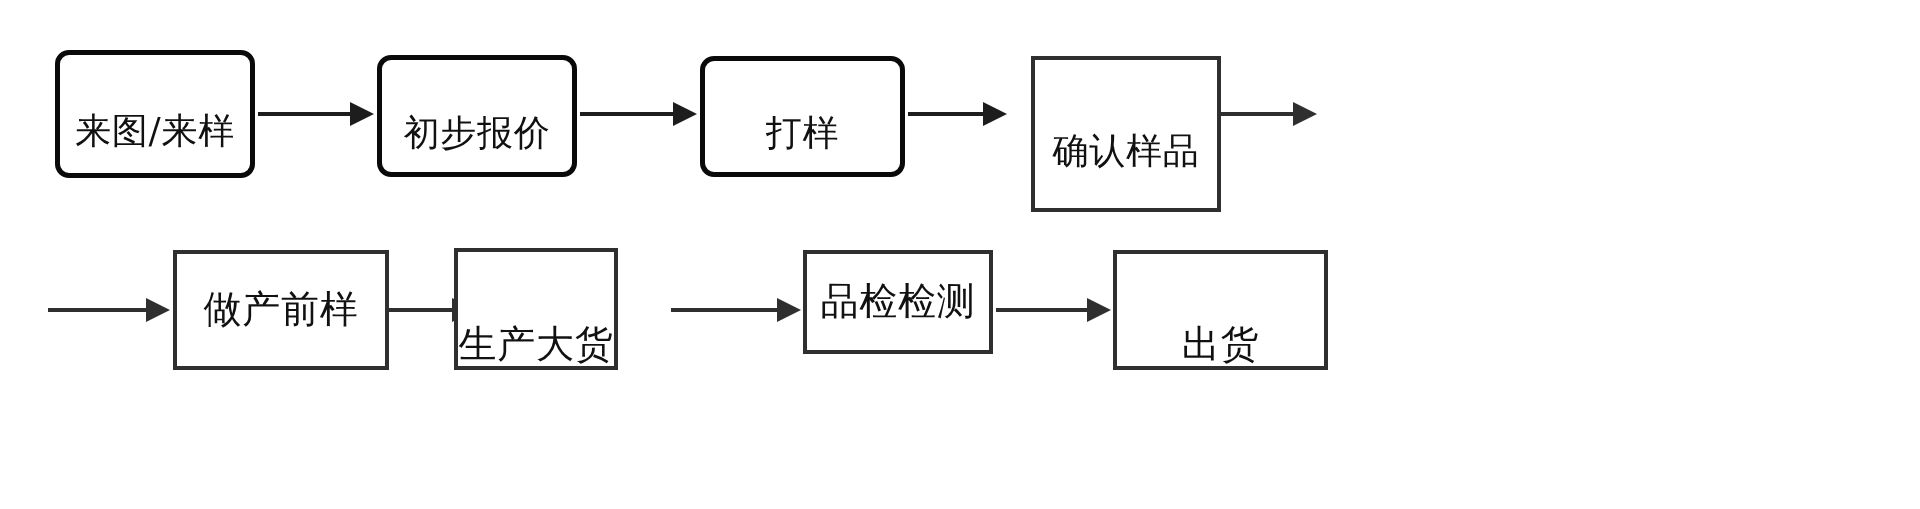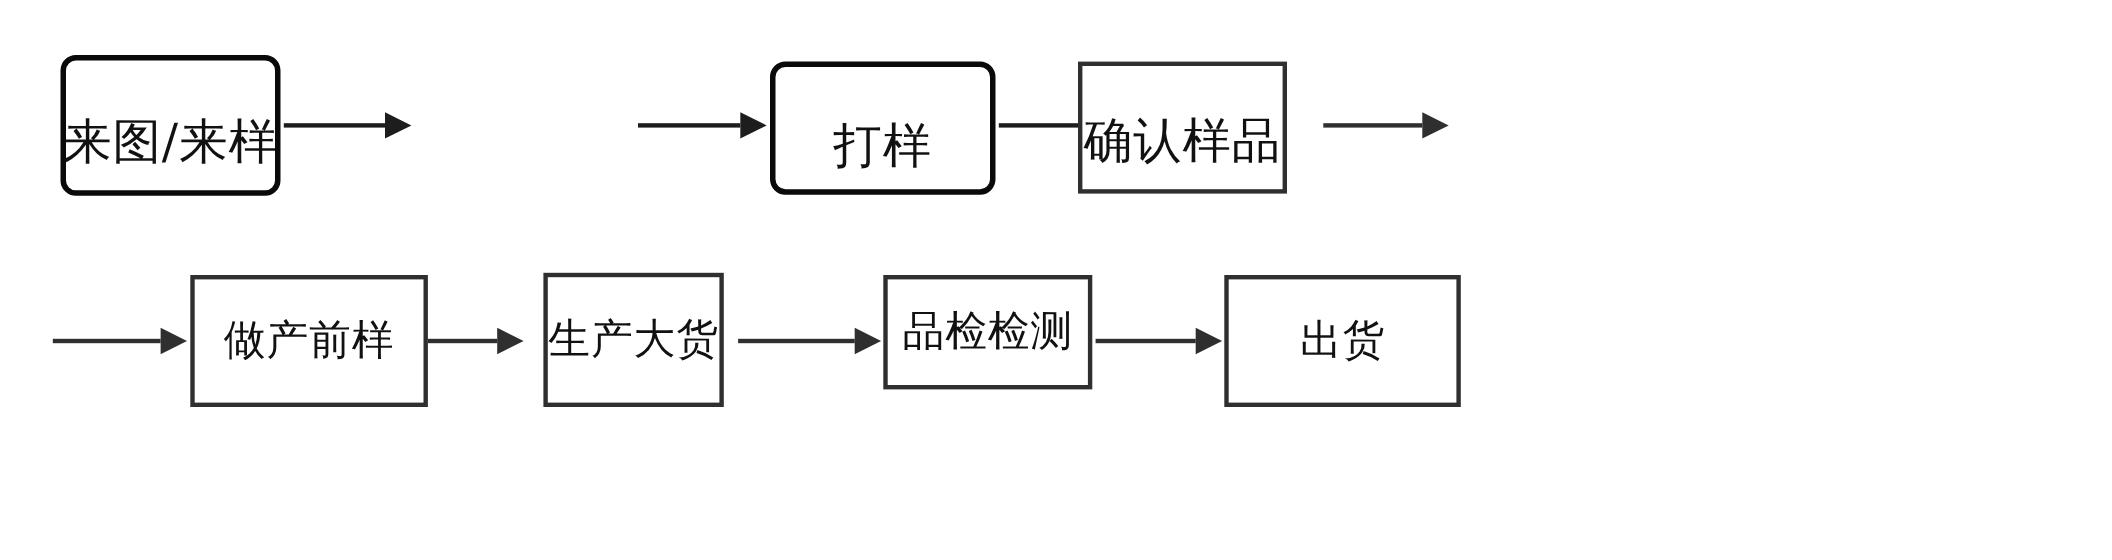--- a/index.html
+++ b/index.html
@@ -38,21 +38,21 @@
   
   .node.square {
     border: 4px solid #2f2f2f;
     border-radius: 0;
   }
   .node-label {
     display: block;
     font-weight: 400;
     letter-spacing: 0.02em;
   }
-  .r1 .node-label { font-size: 44px; margin-top: 33px; }
+  .r1 .node-label { font-size: 36px; margin-top: 33px; }
   .r2 .node-label { font-size: 38px; }
 
   
   .conn {
     position: absolute;
     height: 0;
     display: block;
   }
   .conn .shaft {
     position: absolute;
@@ -90,24 +90,27 @@
         <span class="shaft" style="width: 75px;"></span>
         <span class="head" style="left: 75px;"></span>
       </div>
       <div class="conn dark" style="left: 1203px; top: 114px; width: 114px;">
         <span class="shaft" style="width: 90px;"></span>
         <span class="head" style="left: 90px;"></span>
       </div>
       <div class="node r1 rounded" style="left: 55px; top: 50px; width: 200px; height: 128px;">
         <span class="node-label">来图/来样</span>
       </div>
+      <div class="node r1 rounded" style="left: 377px; top: 55px; width: 200px; height: 122px;">
+        <span class="node-label">初步报价</span>
+      </div>
       <div class="node r1 rounded" style="left: 700px; top: 56px; width: 205px; height: 121px; align-items: center;">
         <span class="node-label">打样</span>
       </div>
-      <div class="node r1 square" style="left: 980px; top: 56px; width: 190px; height: 120px; font-family: Liberation Mono, monospace;">
+      <div class="node r1 square" style="left: 1031px; top: 56px; width: 190px; height: 156px;">
         <span class="node-label">确认样品</span>
       </div>
     </div>
     <div style="position: absolute; left: 0px; top: 0px; width: 100%; height: 100%;">
       <div class="conn dark" style="left: 48px; top: 310px; width: 122px;">
         <span class="shaft" style="width: 98px;"></span>
         <span class="head" style="left: 98px;"></span>
       </div>
       <div class="conn dark" style="left: 366px; top: 310px; width: 110px;">
         <span class="shaft" style="width: 86px;"></span>
@@ -117,23 +120,23 @@
         <span class="shaft" style="width: 106px;"></span>
         <span class="head" style="left: 106px;"></span>
       </div>
       <div class="conn dark" style="left: 996px; top: 310px; width: 115px;">
         <span class="shaft" style="width: 91px;"></span>
         <span class="head" style="left: 91px;"></span>
       </div>
       <div class="node r2 square" style="left: 173px; top: 250px; width: 216px; height: 120px;">
         <span class="node-label">做产前样</span>
       </div>
-      <div class="node r2 square" style="left: 494px; top: 248px; width: 164px; height: 122px;">
+      <div class="node r2 square" style="left: 454px; top: 248px; width: 164px; height: 122px; align-items: flex-end;">
         <span class="node-label">生产大货</span>
       </div>
       <div class="node r2 square" style="left: 803px; top: 250px; width: 190px; height: 104px;">
         <span class="node-label">品检检测</span>
       </div>
-      <div class="node r2 square" style="left: 1113px; top: 250px; width: 215px; height: 120px;">
+      <div class="node r2 square" style="left: 1113px; top: 250px; width: 215px; height: 120px; align-items: flex-end;">
         <span class="node-label">出货</span>
       </div>
     </div>
   </div>
 
 </body></html>

